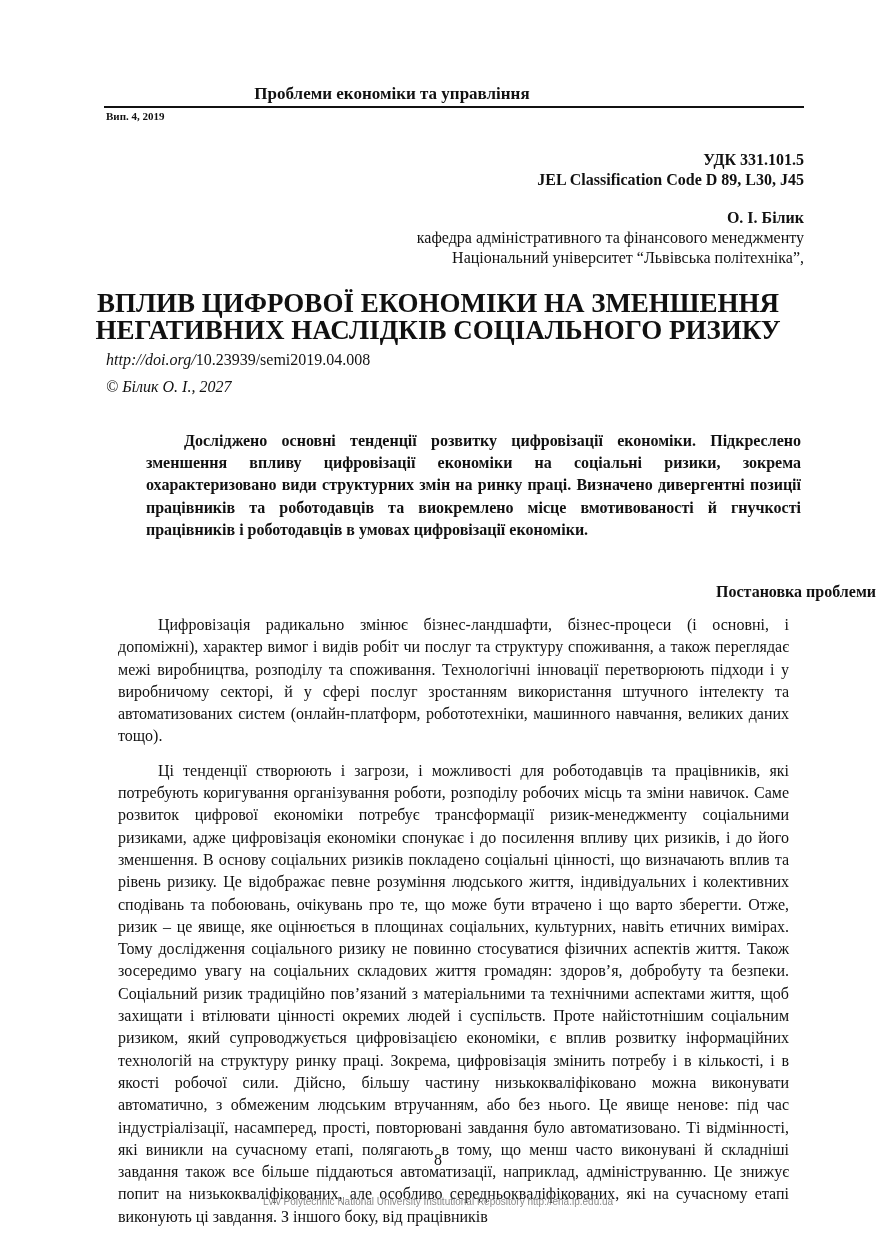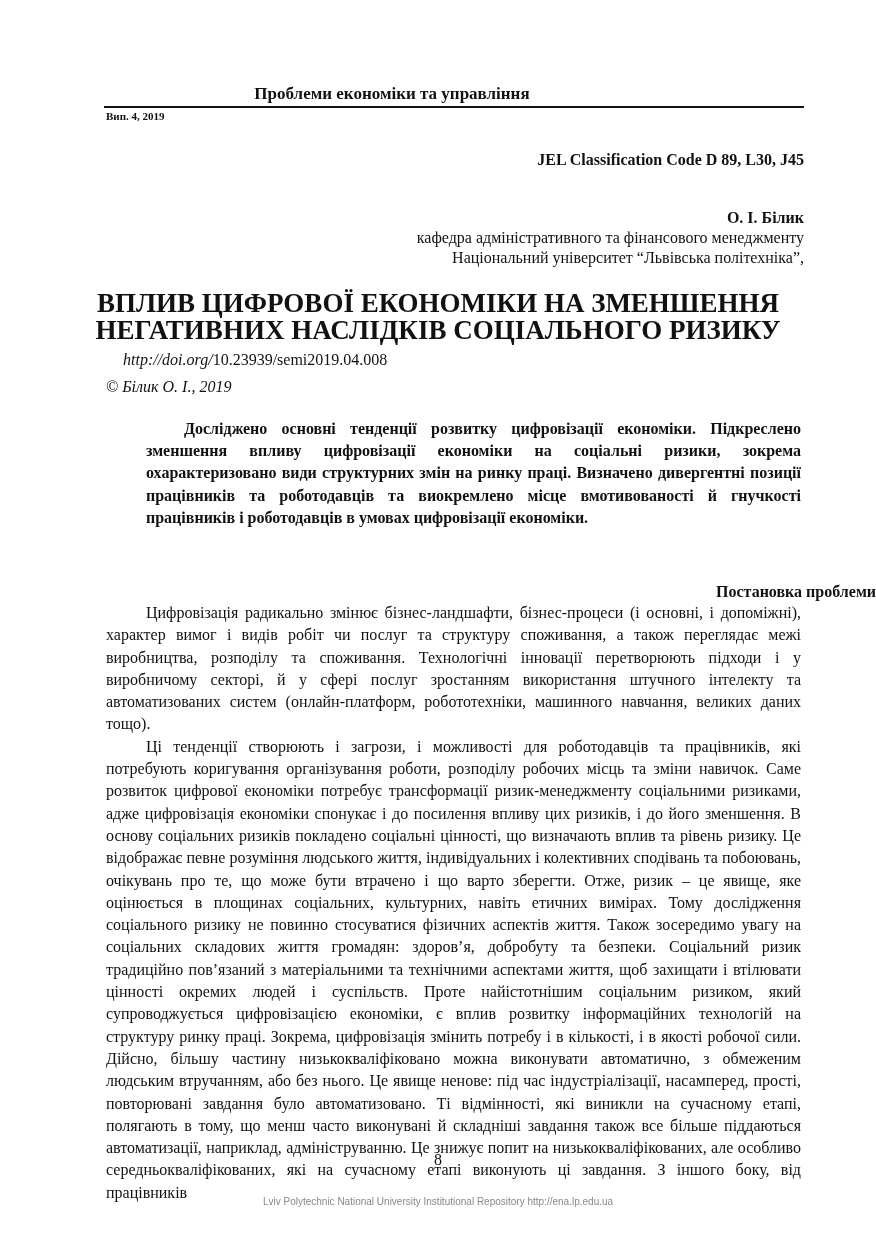--- a/index.html
+++ b/index.html
@@ -9,61 +9,62 @@
              font-weight: bold; font-size: 17px; }
   .rule { position: absolute; top: 106px; left: 104px; width: 700px; height: 0;
           border-top: 2px solid #111; }
   .issue { position: absolute; top: 110px; left: 106px; font-weight: bold; font-size: 11px; }
   .right-block { position: absolute; right: 72px; text-align: right; font-size: 16px; line-height: 20px; }
   .udc { top: 150px; font-weight: bold; }
   .author { top: 208px; }
   .author .name { font-weight: bold; }
   .title { position: absolute; top: 290px; left: 0; width: 876px; text-align: center;
            font-weight: bold; font-size: 27px; line-height: 27px; }
-  .doi { position: absolute; top: 351px; left: 106px; font-size: 16px; margin-left: 17px; }
+  .doi { position: absolute; top: 351px; left: 106px; font-size: 16px; }
   .doi .italic, .copy { font-style: italic; }
   .copy { position: absolute; top: 378px; left: 106px; font-size: 16px; }
-  .abstract { position: absolute; top: 418px; left: 146px; width: 655px; font-weight: bold;
+  .abstract { position: absolute; top: 430px; left: 146px; width: 655px; font-weight: bold;
               font-size: 16px; line-height: 22.2px; text-align: justify; }
   .abstract p { margin: 0; text-indent: 38px; }
   .section-title { position: absolute; top: 583px; left: 0; width: 876px; text-align: right;
                    font-weight: bold; font-size: 16px; }
   .body-text { position: absolute; top: 602px; left: 106px; width: 695px; font-size: 16px;
                line-height: 22.3px; text-align: justify; }
-  .body-text p { margin: 0; text-indent: 40px; }
+  .body-text p { margin: 12px; text-indent: 40px; }
   .page-num { position: absolute; top: 1151px; left: 0; width: 876px; text-align: center; font-size: 16px; }
   .repo { position: absolute; top: 1196px; left: 0; width: 876px; text-align: center;
           font-family: "Liberation Sans", sans-serif; font-size: 10px; color: #888; }
 </style>
 </head>
 <body>
 
 <div class="journal">Проблеми економіки та управління</div>
 <div class="rule"></div>
 <div class="issue">Вип. 4, 2019</div>
 
 <div class="right-block udc">
+  <div>УДК 331.101.5</div>
   <div>JEL Classification Code D 89, L30, J45</div>
 </div>
 
 <div class="right-block author">
   <div class="name">О. І. Білик</div>
   <div>кафедра адміністративного та фінансового менеджменту</div>
   <div>Національний університет “Львівська політехніка”,</div>
 </div>
 
 <div class="title">
   <div>ВПЛИВ ЦИФРОВОЇ ЕКОНОМІКИ НА ЗМЕНШЕННЯ</div>
   <div>НЕГАТИВНИХ НАСЛІДКІВ СОЦІАЛЬНОГО РИЗИКУ</div>
 </div>
 
 <div class="doi">
   <span class="italic">http://doi.org/</span><span>10.23939/semi2019.04.008</span>
 </div>
-<div class="copy">© Білик О. І., 2019</div>
+<div class="copy">© Білик О. І., 2027</div>
 
 <div class="abstract">
   <p>Досліджено основні тенденції розвитку цифровізації економіки. Підкреслено зменшення впливу цифровізації економіки на соціальні ризики, зокрема охарактеризовано види структурних змін на ринку праці. Визначено дивергентні позиції працівників та роботодавців та виокремлено місце вмотивованості й гнучкості працівників і роботодавців в умовах цифровізації економіки.</p>
 </div>
 
 <div class="section-title">Постановка проблеми</div>
 
 <div class="body-text">
   <p>Цифровізація радикально змінює бізнес-ландшафти, бізнес-процеси (і основні, і допоміжні), характер вимог і видів робіт чи послуг та структуру споживання, а також переглядає межі виробництва, розподілу та споживання. Технологічні інновації перетворюють підходи і у виробничому секторі, й у сфері послуг зростанням використання штучного інтелекту та автоматизованих систем (онлайн-платформ, робототехніки, машинного навчання, великих даних тощо).</p>
   <p>Ці тенденції створюють і загрози, і можливості для роботодавців та працівників, які потребують коригування організування роботи, розподілу робочих місць та зміни навичок. Саме розвиток цифрової економіки потребує трансформації ризик-менеджменту соціальними ризиками, адже цифровізація економіки спонукає і до посилення впливу цих ризиків, і до його зменшення. В основу соціальних ризиків покладено соціальні цінності, що визначають вплив та рівень ризику. Це відображає певне розуміння людського життя, індивідуальних і колективних сподівань та побоювань, очікувань про те, що може бути втрачено і що варто зберегти. Отже, ризик – це явище, яке оцінюється в площинах соціальних, культурних, навіть етичних вимірах. Тому дослідження соціального ризику не повинно стосуватися фізичних аспектів життя. Також зосередимо увагу на соціальних складових життя громадян: здоров’я, добробуту та безпеки. Соціальний ризик традиційно пов’язаний з матеріальними та технічними аспектами життя, щоб захищати і втілювати цінності окремих людей і суспільств. Проте найістотнішим соціальним ризиком, який супроводжується цифровізацією економіки, є вплив розвитку інформаційних технологій на структуру ринку праці. Зокрема, цифровізація змінить потребу і в кількості, і в якості робочої сили. Дійсно, більшу частину низькокваліфіковано можна виконувати автоматично, з обмеженим людським втручанням, або без нього. Це явище ненове: під час індустріалізації, насамперед, прості, повторювані завдання було автоматизовано. Ті відмінності, які виникли на сучасному етапі, полягають в тому, що менш часто виконувані й складніші завдання також все більше піддаються автоматизації, наприклад, адмініструванню. Це знижує попит на низькокваліфікованих, але особливо середньокваліфікованих, які на сучасному етапі виконують ці завдання. З іншого боку, від працівників</p>

